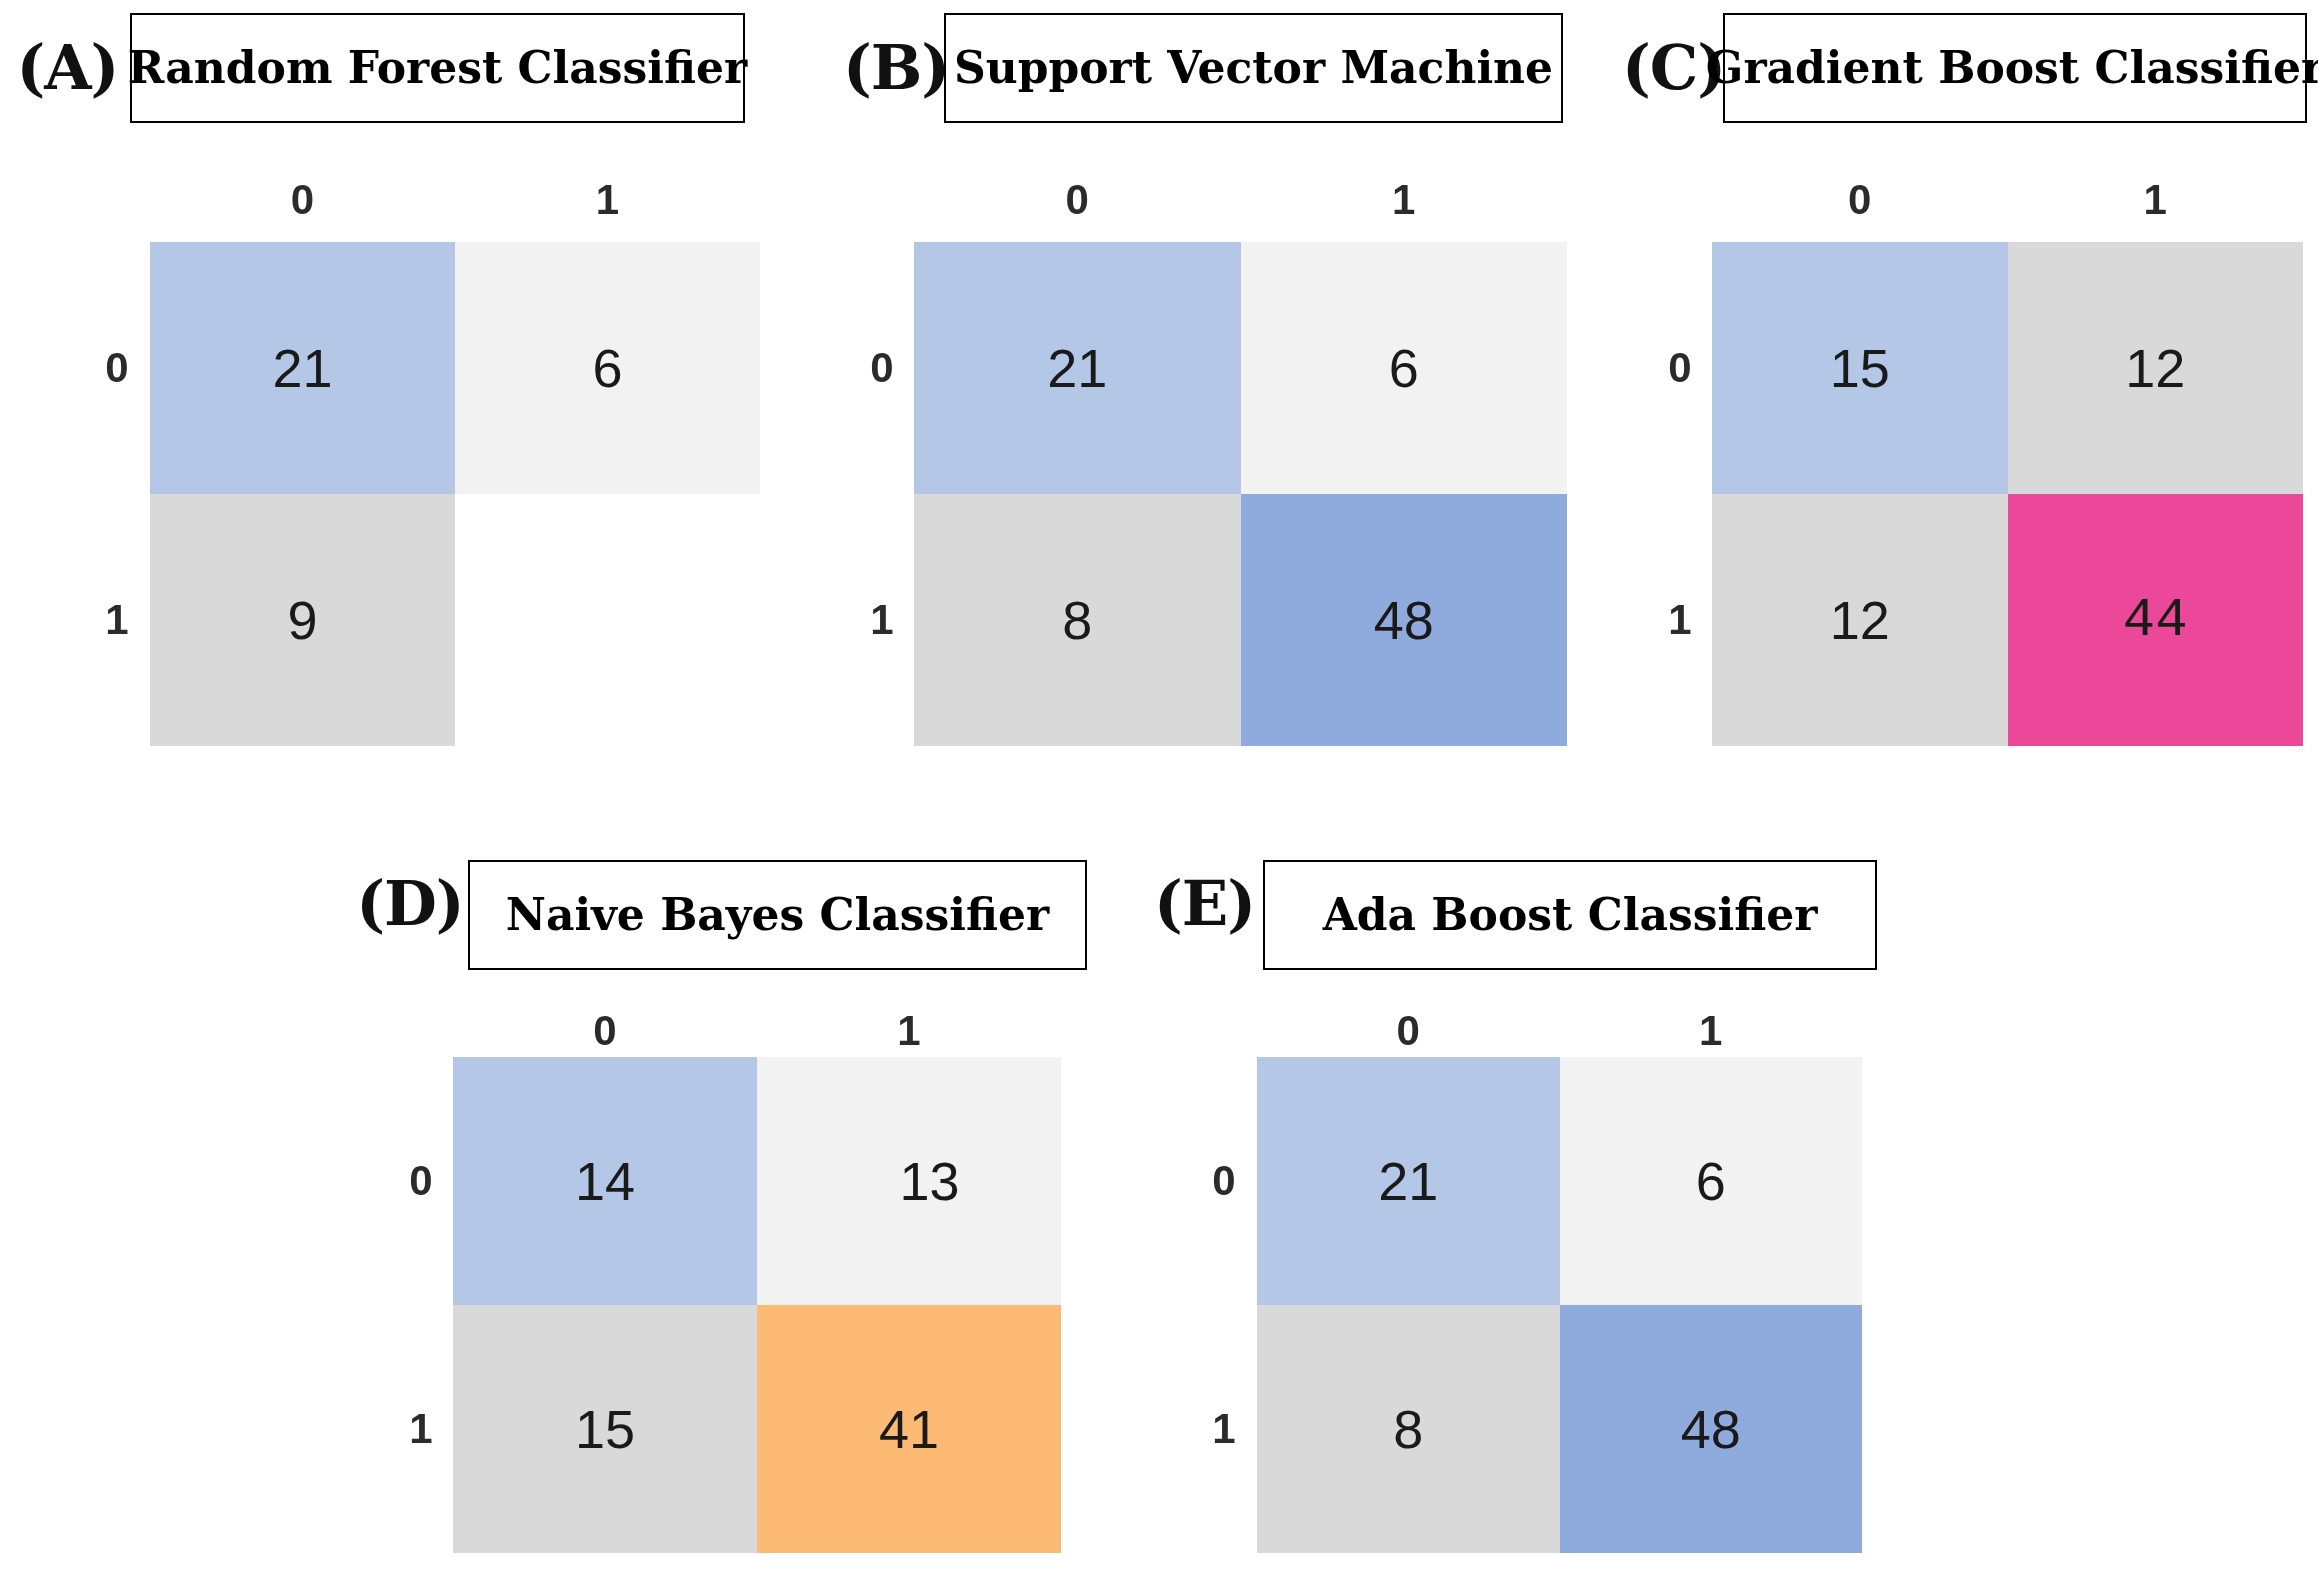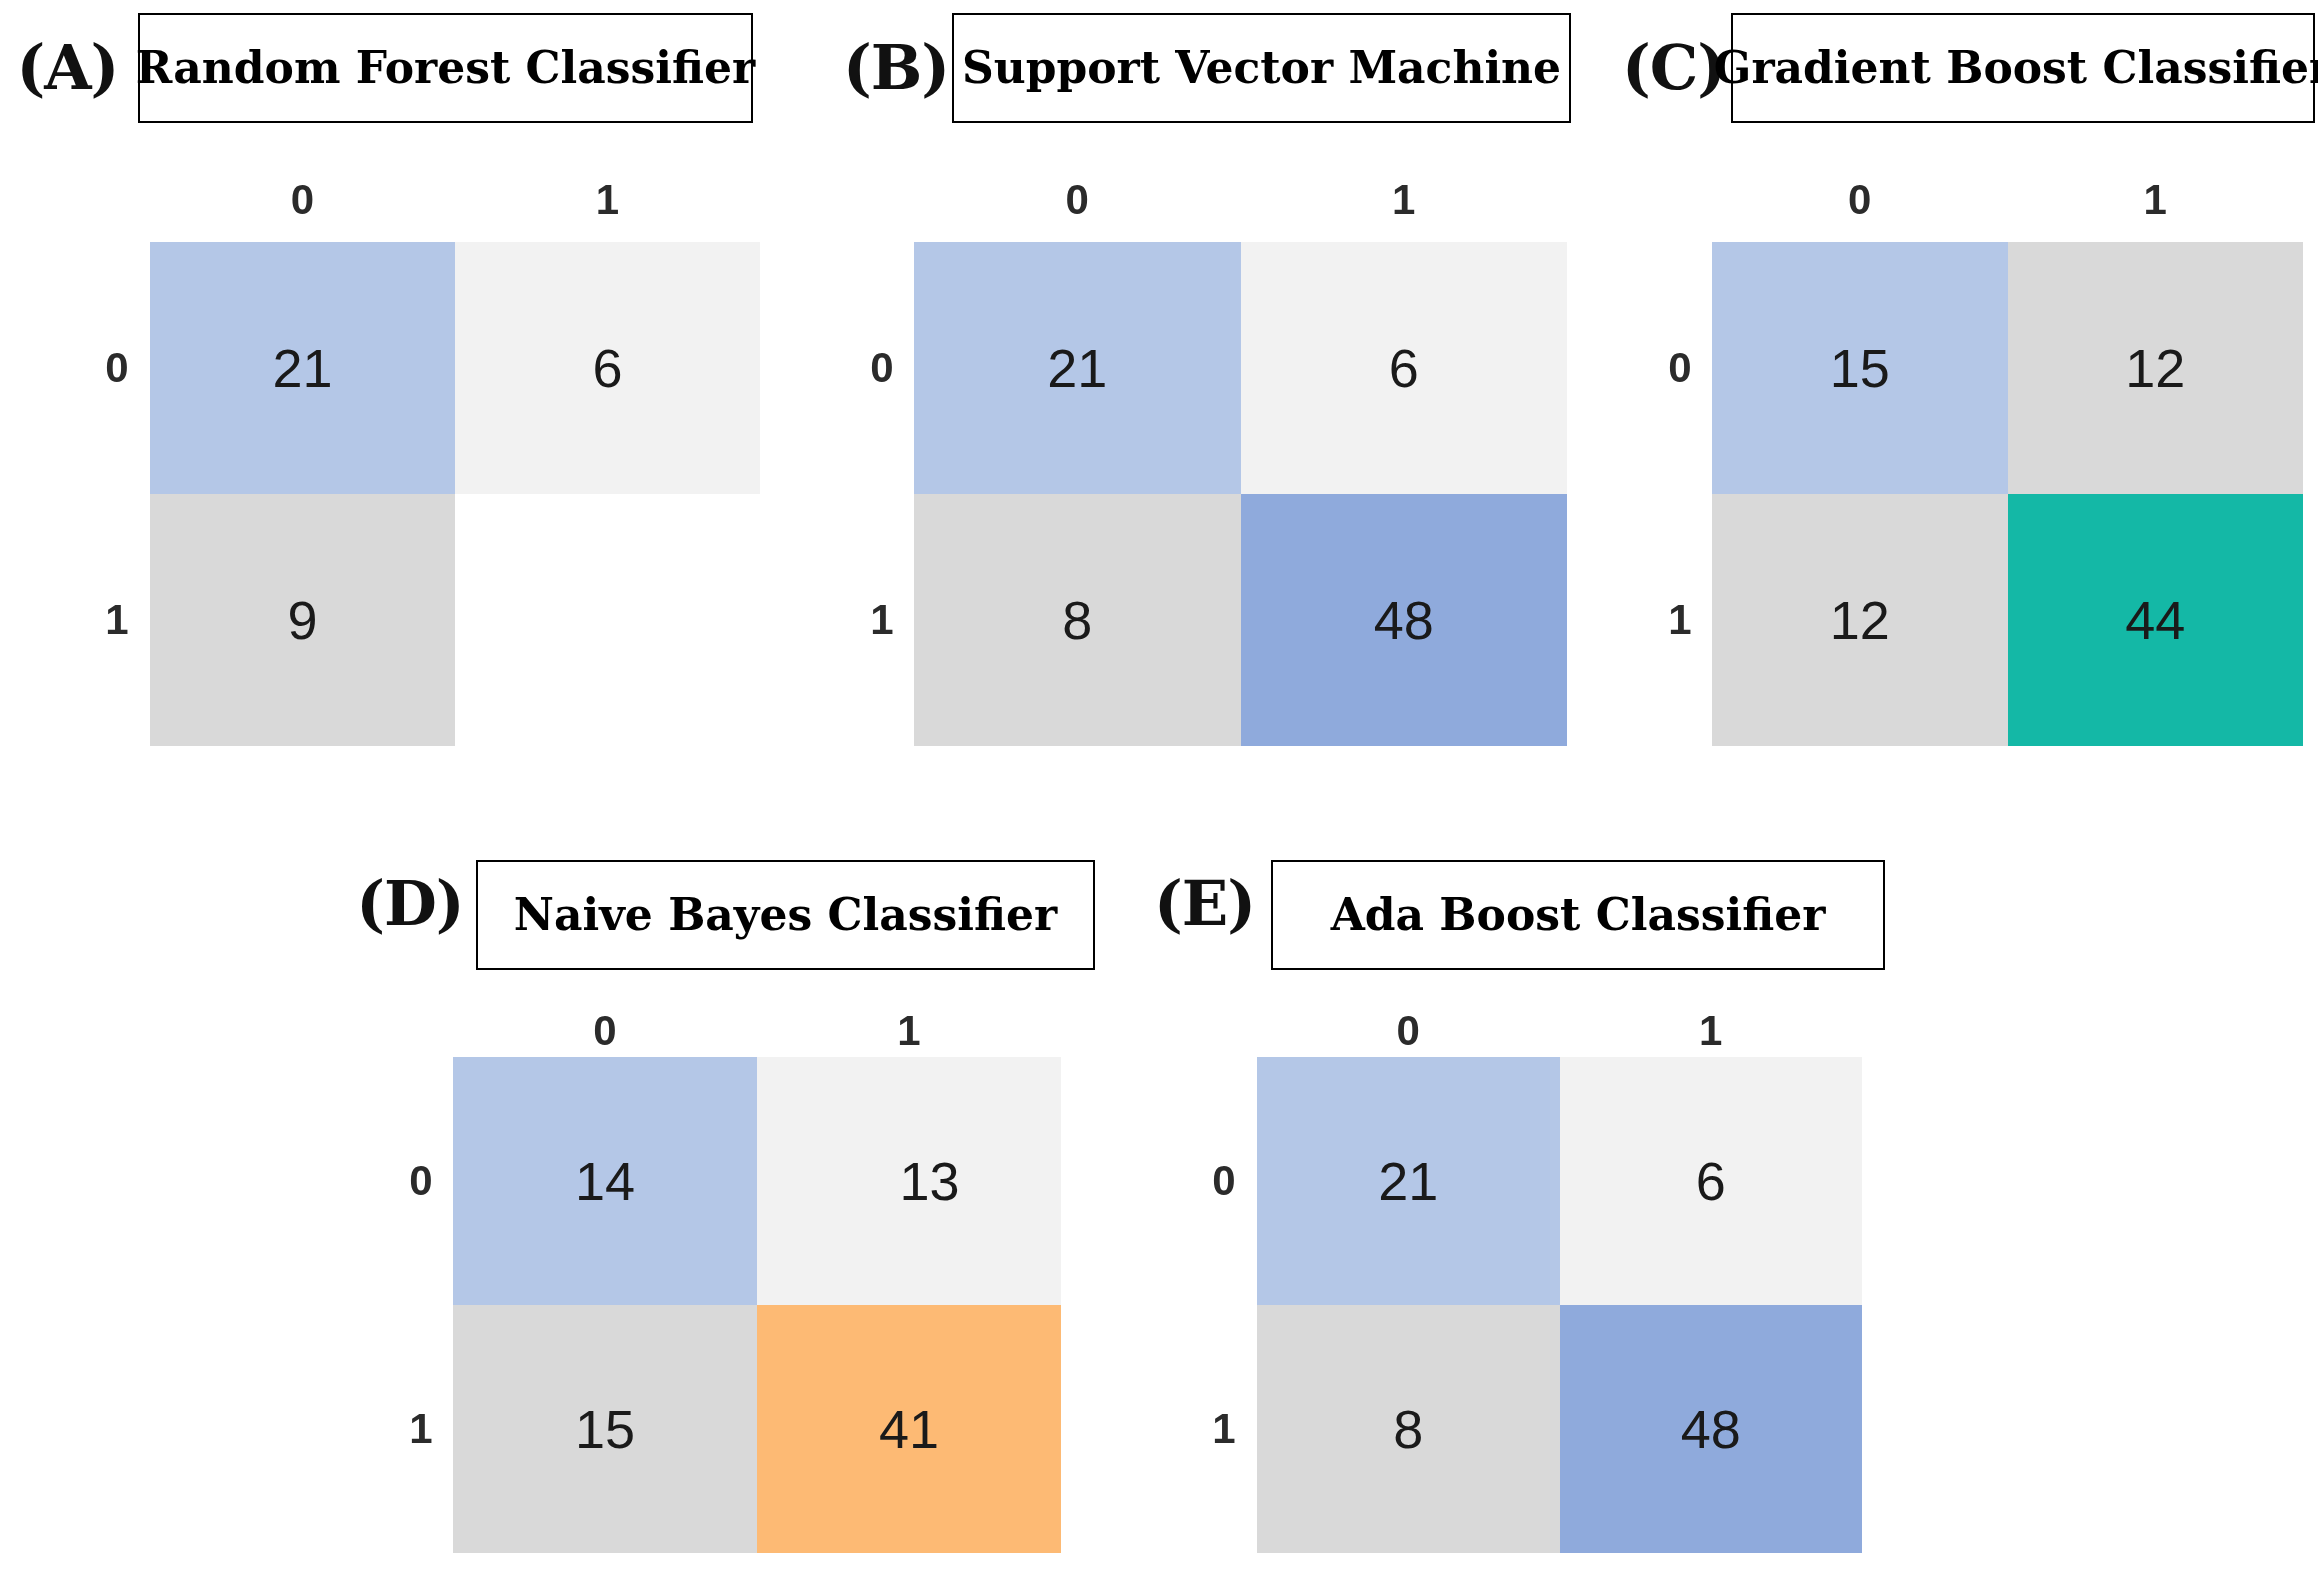--- a/index.html
+++ b/index.html
@@ -35,21 +35,20 @@
     line-height: 1.0;
     letter-spacing: -1.1px;
   }
   .t-box {
     position: absolute;
     border: 2.7px solid #000000;
     background: #ffffff;
     display: flex;
     align-items: center;
     justify-content: center;
-    margin-left: 8px;
   }
   .t-box .t-text {
     font-family: "DejaVu Serif", "Liberation Serif", serif;
     font-weight: 700;
     font-size: 44px;
     color: #000000;
     white-space: nowrap;
   }
   .cl-row {
     position: absolute;
@@ -183,21 +182,21 @@
       <span class="c-lab">1</span>
     </div>
     <div class="r-col">
       <span class="r-lab">0</span>
       <span class="r-lab">1</span>
     </div>
     <div class="m-grid">
       <div class="m-cell" style="background: rgb(180, 199, 231);">15</div>
       <div class="m-cell" style="background: rgb(217, 217, 217);">12</div>
       <div class="m-cell" style="background: rgb(217, 217, 217);">12</div>
-      <div class="m-cell" style="background: #14b8a6;">44</div>
+      <div class="m-cell" style="background: #ec4899; font-family: Liberation Mono, monospace;">44</div>
     </div>
   </div>
 
   <div class="panel panel-d">
     <div class="p-letter">(D)</div>
     <div class="t-box">
       <span class="t-text">Naive Bayes Classifier</span>
     </div>
     <div class="cl-row">
       <span class="c-lab">0</span>

